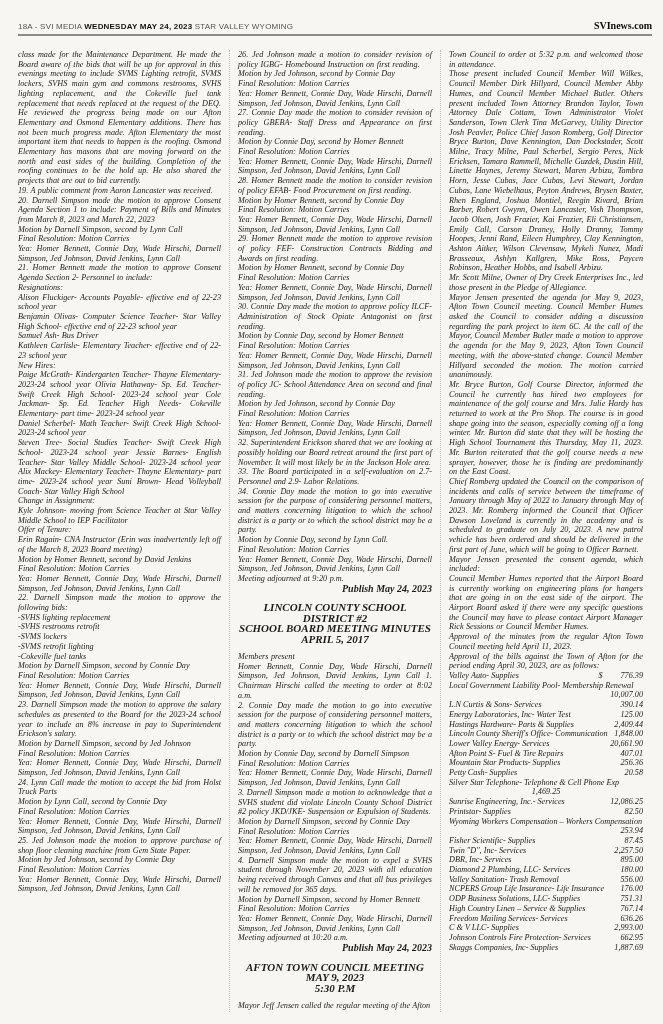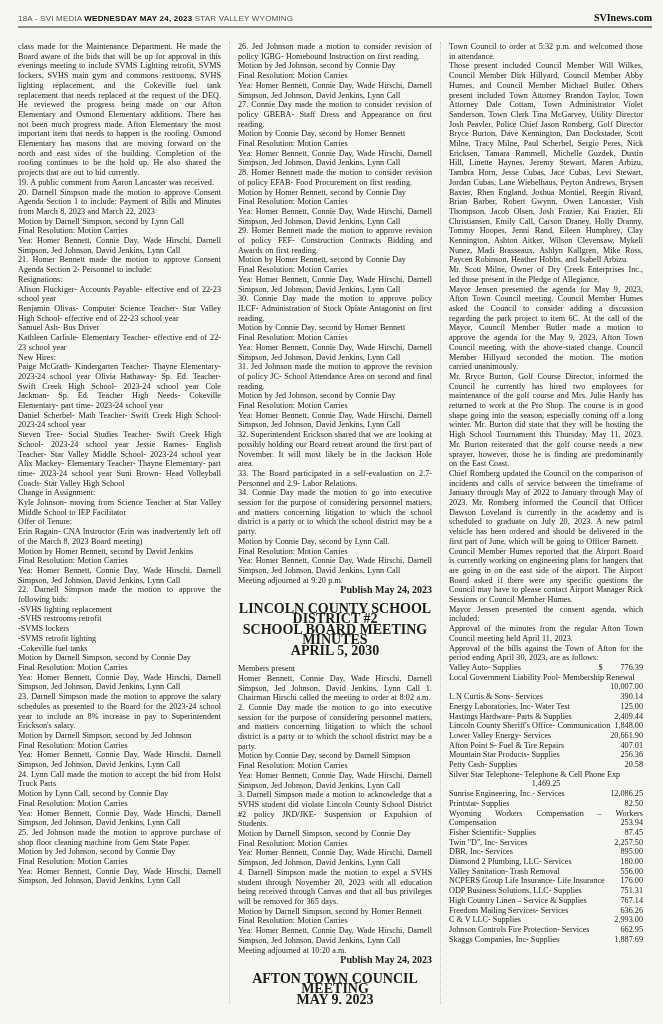--- a/index.html
+++ b/index.html
@@ -7,21 +7,21 @@
     width:663px;height:1024px;
     background:#f7f6f3;
     font-family:"Liberation Serif", serif;
     color:#1e1d1b;
     overflow:hidden;
     position:relative;
   }
   .page{
     box-sizing:border-box;
     width:663px;height:1024px;
-    padding:12px 11px 0 18px;
+    padding:20px 11px 0 18px;
   }
   
   .masthead{
     display:flex;justify-content:space-between;align-items:flex-end;
     font-family:"Liberation Sans", sans-serif;
     font-size:8px;letter-spacing:.2px;color:#55534f;
     padding-bottom:3px;
     border-bottom:2px solid #8f8d89;
     margin-bottom:14px;
   }
@@ -29,20 +29,21 @@
   .masthead .bold{font-weight:bold;color:#141311;}
   .masthead .site{
     font-family:"Liberation Serif", serif;
     font-weight:bold;font-size:10px;color:#0f0e0c;letter-spacing:0;
   }
   
   .columns{
     display:flex;
     gap:0;
     align-items:flex-start;
+    font-style:italic;
   }
   .col{
     box-sizing:border-box;
     width:211px;
     padding-right:8px;
     height:962px;
     overflow:hidden;
   }
   .col + .col{
     border-left:1px dotted #c3c1bc;
@@ -54,21 +55,21 @@
     text-align:justify;
     margin:0;
     word-spacing:.4px;
   }
   .publish{
     font-size:10px;line-height:9.7px;
     font-weight:bold;text-align:right;margin:0 0 1px 0;
   }
   .heading{
     font-weight:bold;text-align:center;
-    font-size:14px;line-height:10.4px;
+    font-size:11px;line-height:10.4px;
     margin:9px 0 8px 0;
   }
   .heading div{margin:0;}
   .bill{
     font-size:8.2px;line-height:9.7px;
     text-align:justify;margin:0;overflow:hidden;
   }
   .bill .amt{float:right;}
   .bill .amt .cur{display:inline-block;}
   .bill .amt .sp{display:inline-block;width:18px;}
@@ -160,21 +161,21 @@
         <p class="para">33. The Board participated in a self-evaluation on 2.7- Personnel and 2.9- Labor Relations.</p>
         <p class="para">34. Connie Day made the motion to go into executive session for the purpose of considering  personnel matters, and matters concerning litigation to which the school district is a party or to  which the school district may be a party.</p>
         <p class="para">Motion by Connie Day, second by Lynn Call.</p>
         <p class="para">Final Resolution: Motion Carries</p>
         <p class="para">Yea: Homer Bennett, Connie Day, Wade Hirschi, Darnell Simpson, Jed Johnson, David Jenkins,  Lynn Call</p>
         <p class="para">Meeting adjourned at 9:20 p.m.</p>
         <p class="publish">Publish May 24, 2023</p>
         <div class="heading">
           <div>LINCOLN COUNTY SCHOOL DISTRICT #2</div>
           <div>SCHOOL BOARD MEETING MINUTES</div>
-          <div>APRIL 5, 2030</div>
+          <div>APRIL 5, 2017</div>
         </div>
         <p class="para">Members present</p>
         <p class="para">Homer Bennett, Connie Day, Wade Hirschi, Darnell Simpson, Jed Johnson, David Jenkins, Lynn Call 1. Chairman Hirschi called the meeting to order at 8:02 a.m.</p>
         <p class="para">2. Connie Day made the motion to go into executive session for the purpose of considering  personnel matters, and matters concerning litigation to which the school district is a party or to  which the school district may be a party.</p>
         <p class="para">Motion by Connie Day, second by Darnell Simpson</p>
         <p class="para">Final Resolution: Motion Carries</p>
         <p class="para">Yea: Homer Bennett, Connie Day, Wade Hirschi, Darnell Simpson, Jed Johnson, David Jenkins,  Lynn Call</p>
         <p class="para">3. Darnell Simpson made a motion to acknowledge that a SVHS student did violate Lincoln County  School District #2 policy JKD/JKE- Suspension or Expulsion of Students.</p>
         <p class="para">Motion by Darnell Simpson, second by Connie Day</p>
         <p class="para">Final Resolution: Motion Carries</p>
@@ -192,22 +193,22 @@
         </div>
         <p class="para">Mayor Jeff Jensen called the regular meeting of the Afton</p>
       </div>
     <div class="col">
         <p class="para">Town Council to order at 5:32 p.m. and welcomed those in attendance.</p>
         <p class="para">Those present included Council Member Will Wilkes, Council Member Dirk Hillyard, Council Member Abby Humes, and Council Member Michael Butler. Others present included Town Attorney Brandon Taylor, Town Attorney Dale Cottam, Town Administrator Violet Sanderson, Town Clerk Tina McGarvey, Utility Director Josh Peavler, Police Chief Jason Romberg, Golf Director Bryce Burton, Dave Kennington, Dan Dockstader, Scott Milne, Tracy Milne, Paul Scherbel, Sergio Peres, Nick Ericksen, Tamara Rammell, Michelle Guzdek, Dustin Hill, Linette Haynes, Jeremy Stewart, Maren Arbizu, Tambra Horn, Jesse Cubas, Jace Cubas, Levi Stewart, Jordan Cubas, Lane Wiebelhaus, Peyton Andrews, Brysen Baxter, Rhen England, Joshua Montiel, Reegin Rivard, Brian Barber, Robert Gwynn, Owen Lancaster, Vish Thompson, Jacob Olsen, Josh Frazier, Kai Frazier, Eli Christiansen, Emily Call, Carson Draney, Holly Dranny, Tommy Hoopes, Jenni Rand, Eileen Humphrey, Clay Kennington, Ashton Aitker, Wilson Clevensaw, Mykeli Nunez, Madi Brasseaux, Ashlyn Kallgren, Mike Ross, Paycen Robinson, Heather Hobbs, and Isabell Arbizu.</p>
         <p class="para">Mr. Scott Milne, Owner of Dry Creek Enterprises Inc., led those present in the Pledge of Allegiance.</p>
         <p class="para">Mayor Jensen presented the agenda for May 9, 2023, Afton Town Council meeting. Council Member Humes asked the Council to consider adding a discussion regarding the park project to item 6C. At the call of the Mayor, Council Member Butler made a motion to approve the agenda for the May 9, 2023, Afton Town Council meeting, with the above-stated change. Council Member Hillyard seconded the motion. The motion carried unanimously.</p>
         <p class="para">Mr. Bryce Burton, Golf Course Director, informed the Council he currently has hired two employees for maintenance of the golf course and Mrs. Julie Hardy has returned to work at the Pro Shop. The course is in good shape going into the season, especially coming off a long winter. Mr. Burton did state that they will be hosting the High School Tournament this Thursday, May 11, 2023. Mr. Burton reiterated that the golf course needs a new sprayer, however, those he is finding are predominantly on the East Coast.</p>
         <p class="para">Chief Romberg updated the Council on the comparison of incidents and calls of service between the timeframe of January through May of 2022 to January through May of 2023. Mr. Romberg informed the Council that Officer Dawson Loveland is currently in the academy and is scheduled to graduate on July 20, 2023. A new patrol vehicle has been ordered and should be delivered in the first part of June, which will be going to Officer Barnett.</p>
+        <p class="para">Mayor Jensen presented the consent agenda, which included:</p>
         <p class="para">Council Member Humes reported that the Airport Board is currently working on engineering plans for hangers that are going in on the east side of the airport. The Airport Board asked if there were any specific questions the Council may have to please contact Airport Manager Rick Sessions or Council Member Humes.</p>
-        <p class="para">Mayor Jensen presented the consent agenda, which included:</p>
         <p class="para">Approval of the minutes from the regular Afton Town Council meeting held April 11, 2023.</p>
         <p class="para">Approval of the bills against the Town of Afton for the period ending April 30, 2023, are as follows:</p>
         <div class="bill"><span class="bill-name">Valley Auto- Supplies</span><span class="amt"><span class="cur">$</span><span class="sp"></span>776.39</span></div>
         <div class="bill"><span class="bill-name">Local Government Liability Pool- Membership Renewal</span><span class="amt">10,007.00</span></div>
         <div class="bill"><span class="bill-name">L.N Curtis &amp; Sons- Services</span><span class="amt">390.14</span></div>
         <div class="bill"><span class="bill-name">Energy Laboratories, Inc- Water Test</span><span class="amt">125.00</span></div>
         <div class="bill"><span class="bill-name">Hastings Hardware- Parts &amp; Supplies</span><span class="amt">2,409.44</span></div>
         <div class="bill"><span class="bill-name">Lincoln County Sheriff's Office- Communication</span><span class="amt">1,848.00</span></div>
         <div class="bill"><span class="bill-name">Lower Valley Energy- Services</span><span class="amt">20,661.90</span></div>
         <div class="bill"><span class="bill-name">Afton Point S- Fuel &amp; Tire Repairs</span><span class="amt">407.01</span></div>

